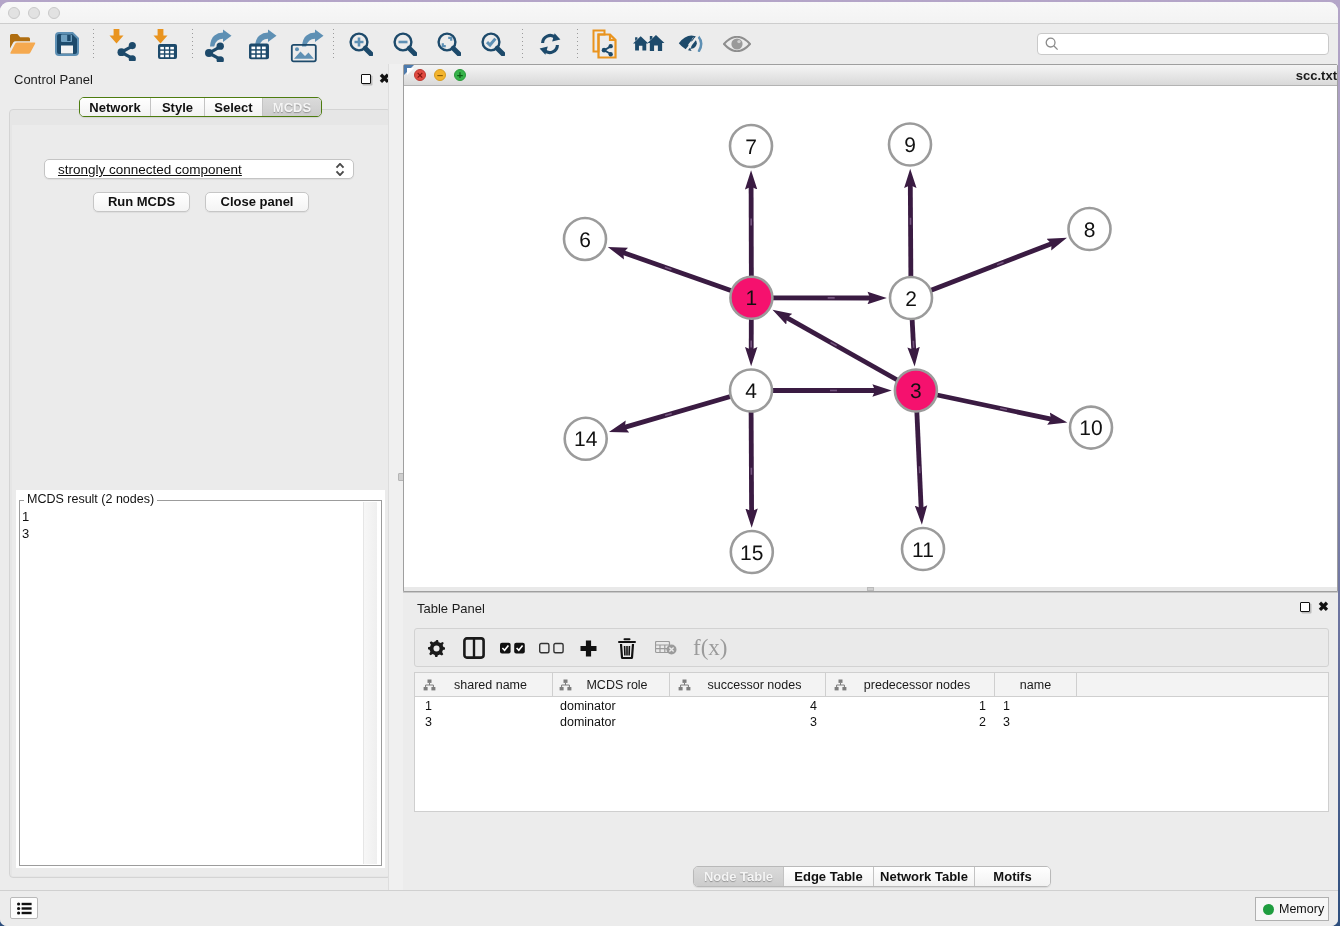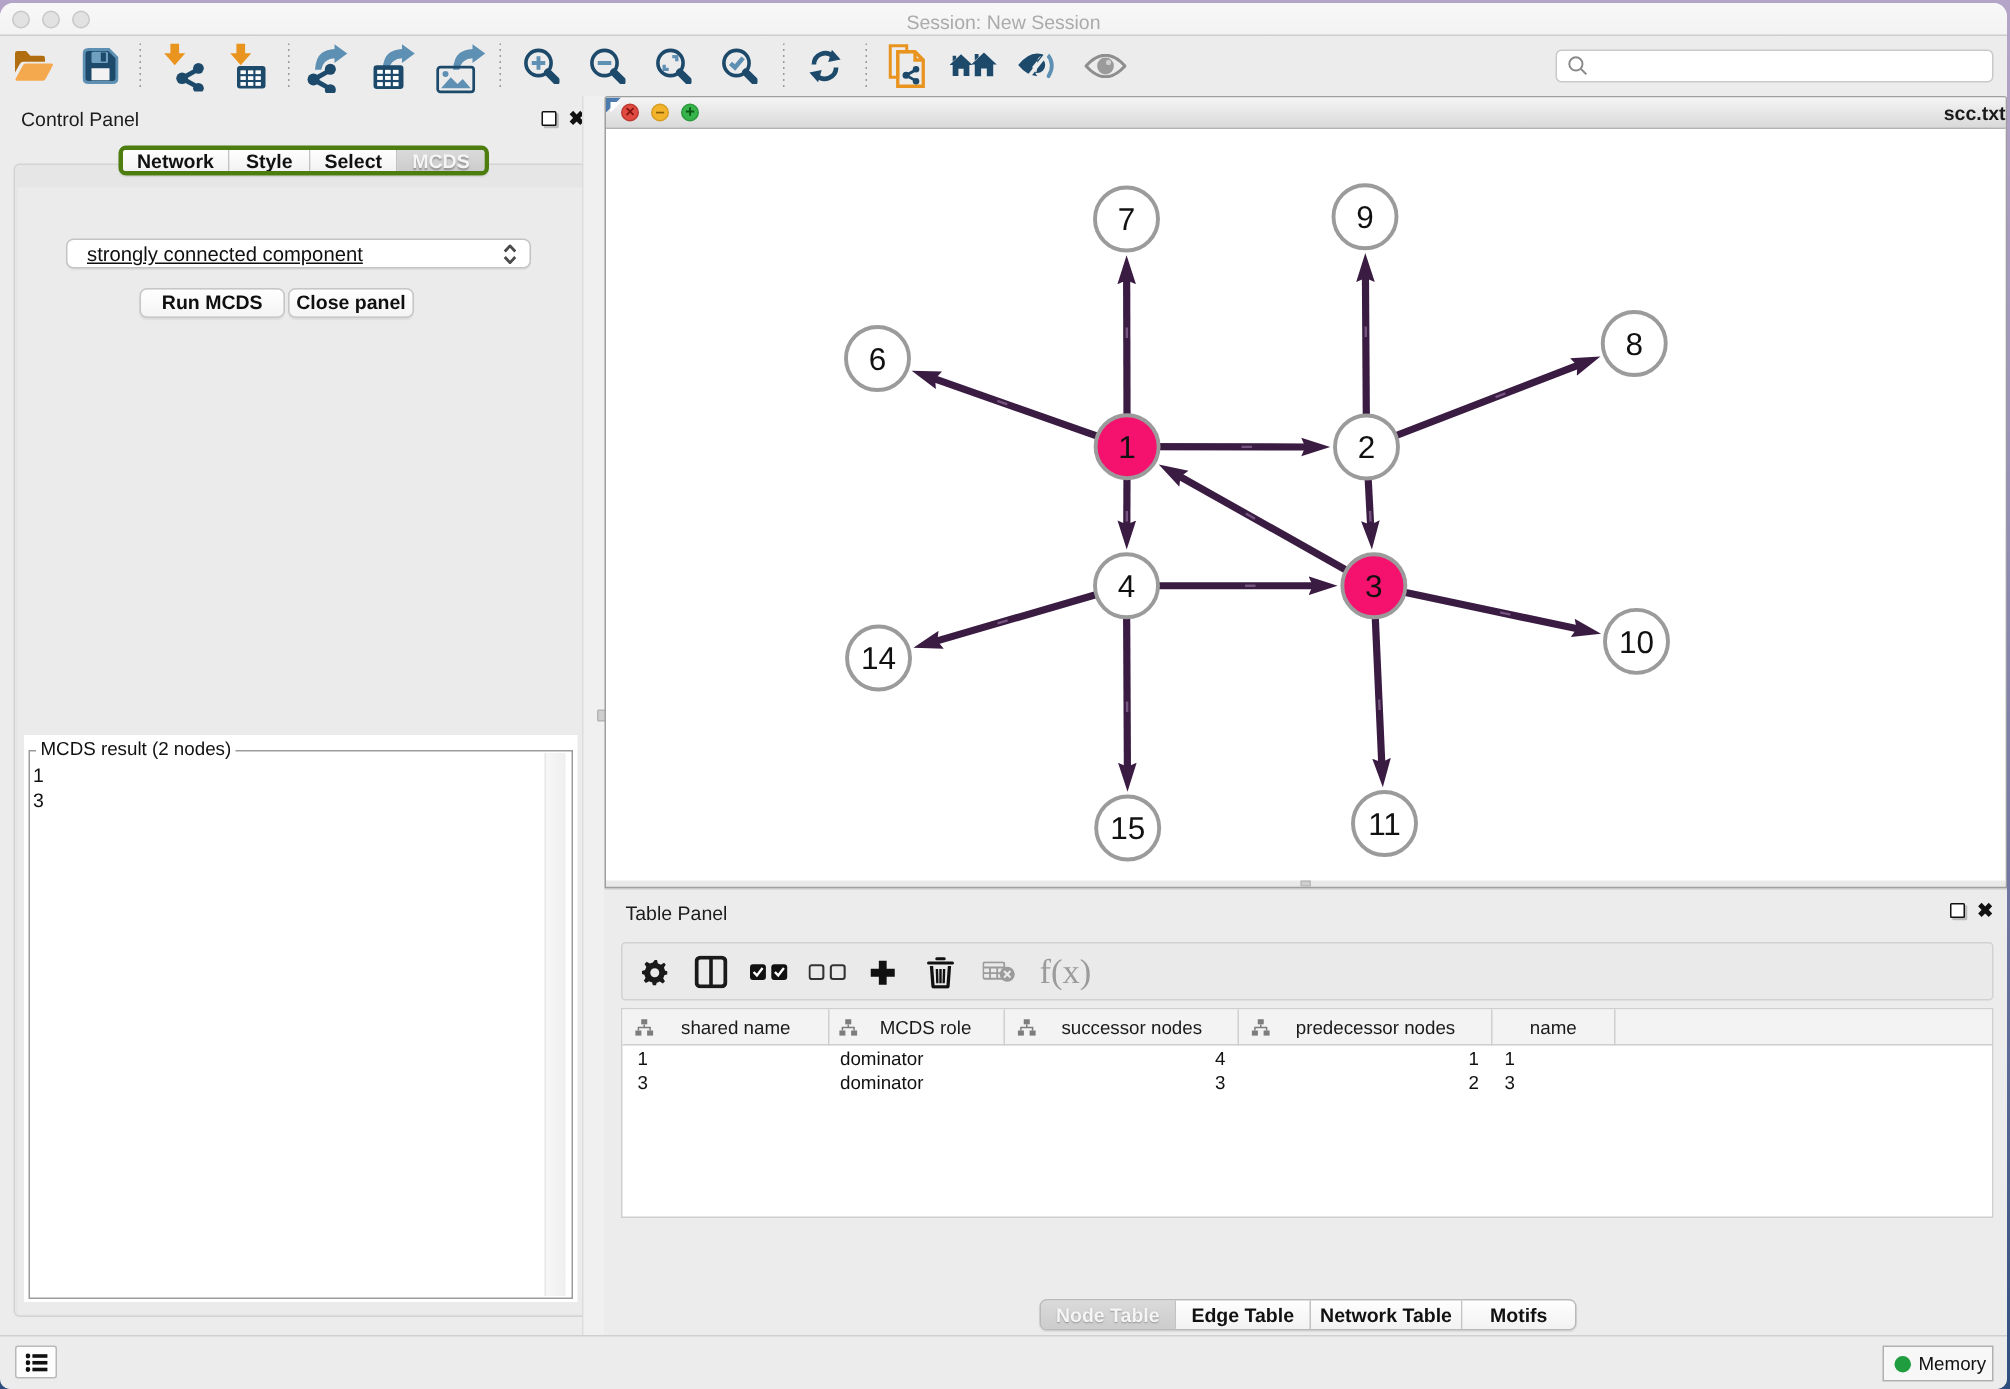--- a/index.html
+++ b/index.html
@@ -21,21 +21,21 @@
 .ticon { position:absolute; }
 .search { position:absolute; left:1037px; top:9px; width:292px; height:22px; background:#fff;
   border:1px solid #c9c9c9; border-radius:4px; }
 
 .cpanel { position:absolute; left:0; top:62px; width:388px; height:826px; background:#ececec; }
 .cp-title { position:absolute; left:14px; top:8px; font-size:13px; color:#1c1c1c; }
 .float-btn { position:absolute; width:10px; height:10px; border:1.6px solid #111;
   border-radius:1px; box-shadow:1.5px 1.5px 0 #bbb; background:#fff; }
 .close-x { position:absolute; font-size:13px; font-weight:bold; color:#111; line-height:10px; }
 .tabs { position:absolute; left:79px; top:33px; height:20px; display:flex; z-index:3;
-  border:3px solid #4d7c0f; border-radius:5px; overflow:hidden;
+  border:1px solid #4d7c0f; border-radius:5px; overflow:hidden;
   box-shadow:0 1px 1px rgba(0,0,0,0.08); }
 .tab { height:100%; background:linear-gradient(rgba(255,255,255,0.99),rgba(242,242,242,0.99)); color:#111; font-size:13px; font-weight:bold;
   display:flex; align-items:center; justify-content:center; border-right:1px solid #c3c3c3; }
 .tab:last-child { border-right:none; }
 .tab.sel { background:linear-gradient(rgba(218,218,218,0.99),rgba(204,204,204,0.99)); color:#f5f5f5;
   text-shadow:0 1px 1px rgba(120,120,120,0.7); }
 .cp-box { position:absolute; left:9px; top:45px; width:382px; height:769px;
   background:#e6e6e6; border:1px solid #d4d4d4; border-radius:4px; }
 .cp-inner { position:absolute; left:2px; top:15px; width:376px; height:751px; background:#ebebeb; }
 .opt-label { position:absolute; left:0; top:14px; width:100%; text-align:center;
@@ -95,21 +95,20 @@
   border:1px solid #b9b9b9; border-radius:2px; }
 .mem-btn { position:absolute; right:9px; top:6px; width:74px; height:24px; background:rgba(247,247,247,0.99);
   border:1px solid #b0b0b0; font-size:12.5px; color:#111; line-height:22px; }
 </style></head>
 <body>
 <div class="window">
   <div class="titlebar">
     <div class="tl" style="left:8px"></div>
       <div class="tl" style="left:28px"></div>
       <div class="tl" style="left:48px"></div>
-    <div class="wtitle">Session: New Session</div>
   </div>
   <div class="toolbar">
       <svg class="ticon" style="left:8px; top:6px" width="28" height="28" viewBox="0 0 28 28">
         <g transform="translate(0,3)">
           <path d="M2 12 L2 2.6 Q2 1 3.6 1 L9.4 1 L12.2 4.2 L20.4 4.2 Q22 4.2 22 5.8 L22 8.2 L7.6 8.2 Q6 8.2 5.2 9.6 L2 15.4 Z" fill="#b06e10"></path>
           <path d="M3.2 20.8 Q1.8 20.8 2.5 19.4 L7.2 10.6 Q7.8 9.4 9.2 9.4 L26.4 9.4 Q27.8 9.4 27.1 10.8 L22.4 19.6 Q21.8 20.8 20.4 20.8 Z" fill="#f5a94f"></path>
         </g>
       </svg>
       <svg class="ticon" style="left:55px; top:7px" width="24" height="26" viewBox="0 0 24 26">
         <g transform="translate(0,1)">
@@ -284,21 +283,21 @@
       </div>
   <div class="cp-box">
     <div class="cp-inner">
       <div class="combo">strongly connected component
         <svg width="10" height="13" viewBox="0 0 10 13" style="position:absolute;right:8px;top:3px">
           <path d="M1.5 4.6 L5 0.9 L8.5 4.6" fill="none" stroke="#4a4a4a" stroke-width="1.9"></path>
           <path d="M1.5 8.4 L5 12.1 L8.5 8.4" fill="none" stroke="#4a4a4a" stroke-width="1.9"></path>
             </svg>
       </div>
       <div class="btn" style="left:81px; top:67px; width:97px">Run MCDS</div>
-      <div class="btn" style="left:180px; top:67px; width:84px">Close panel</div>
+      <div class="btn" style="left:193px; top:67px; width:104px">Close panel</div>
       <div class="result-wrap">
         <div class="fieldset"></div>
         <div class="legend">MCDS result (2 nodes)</div>
         <div class="result-text">1<br>3</div>
         <div class="vscroll"></div>
       </div>
     </div>
   </div>
 </div>
 <div class="divider-v">

